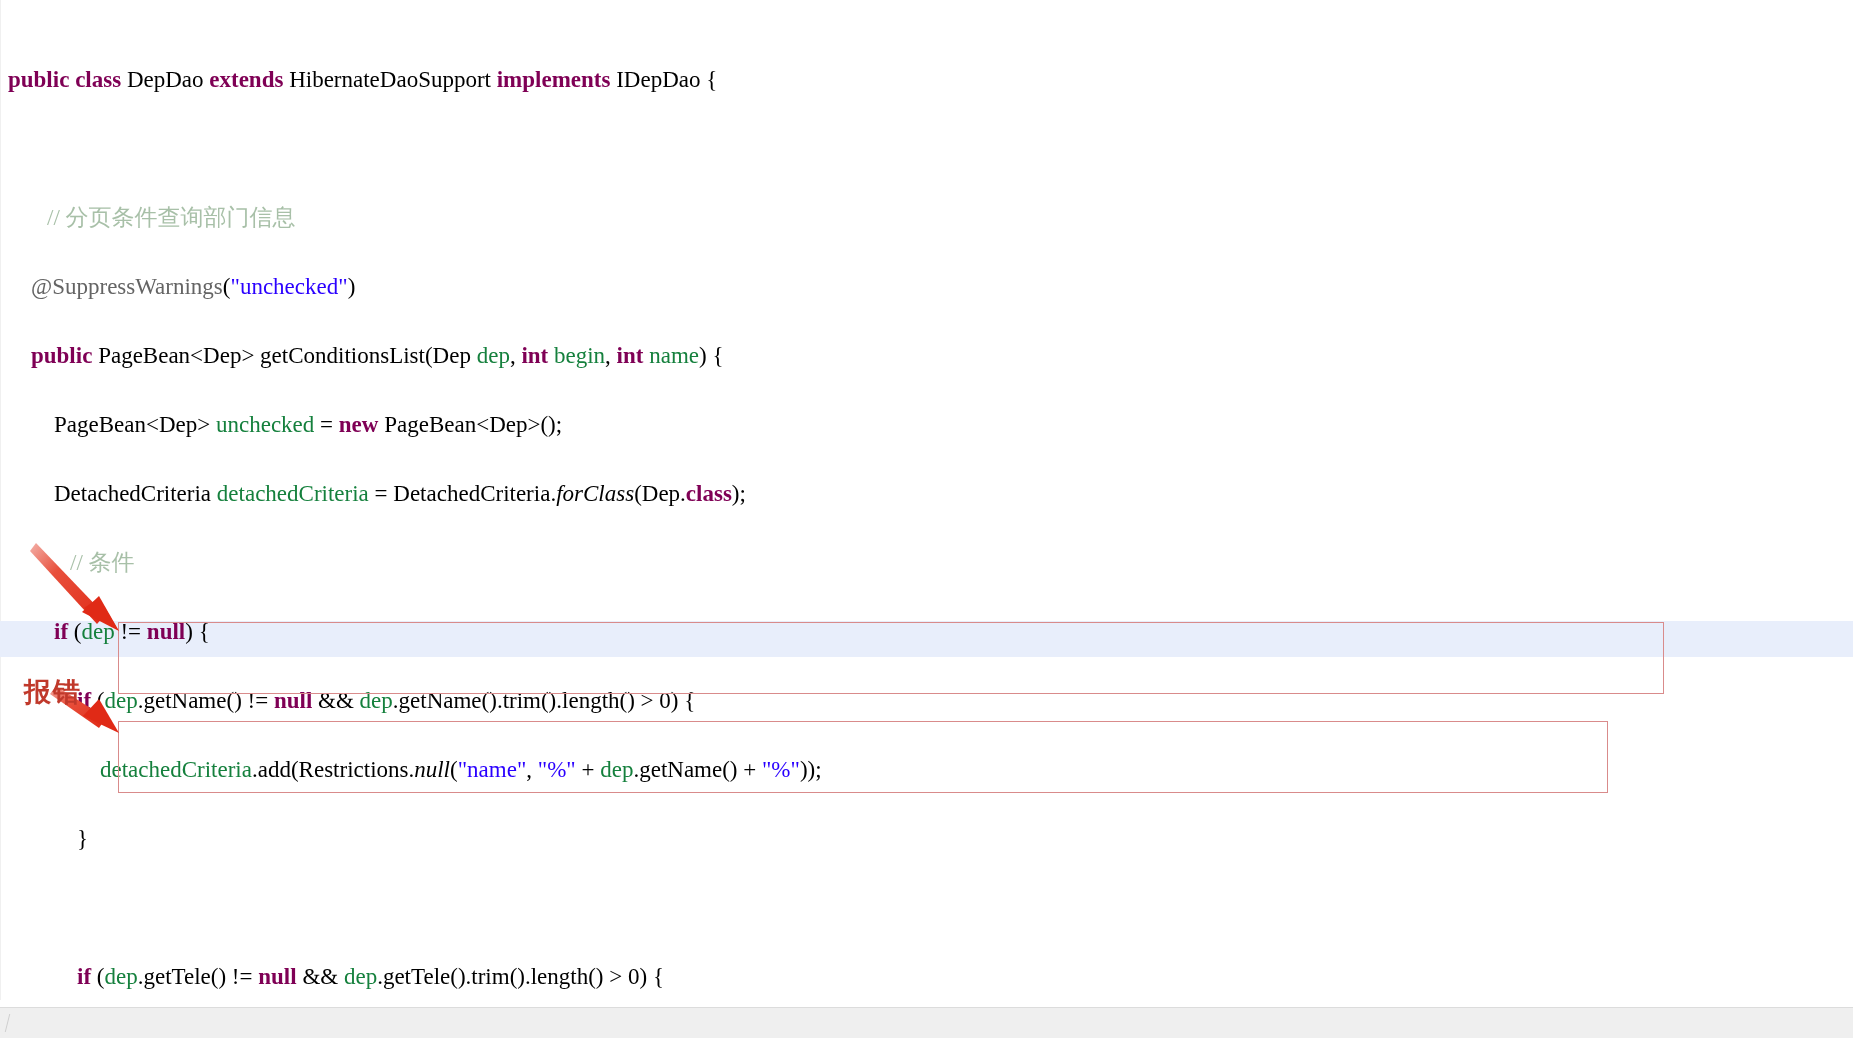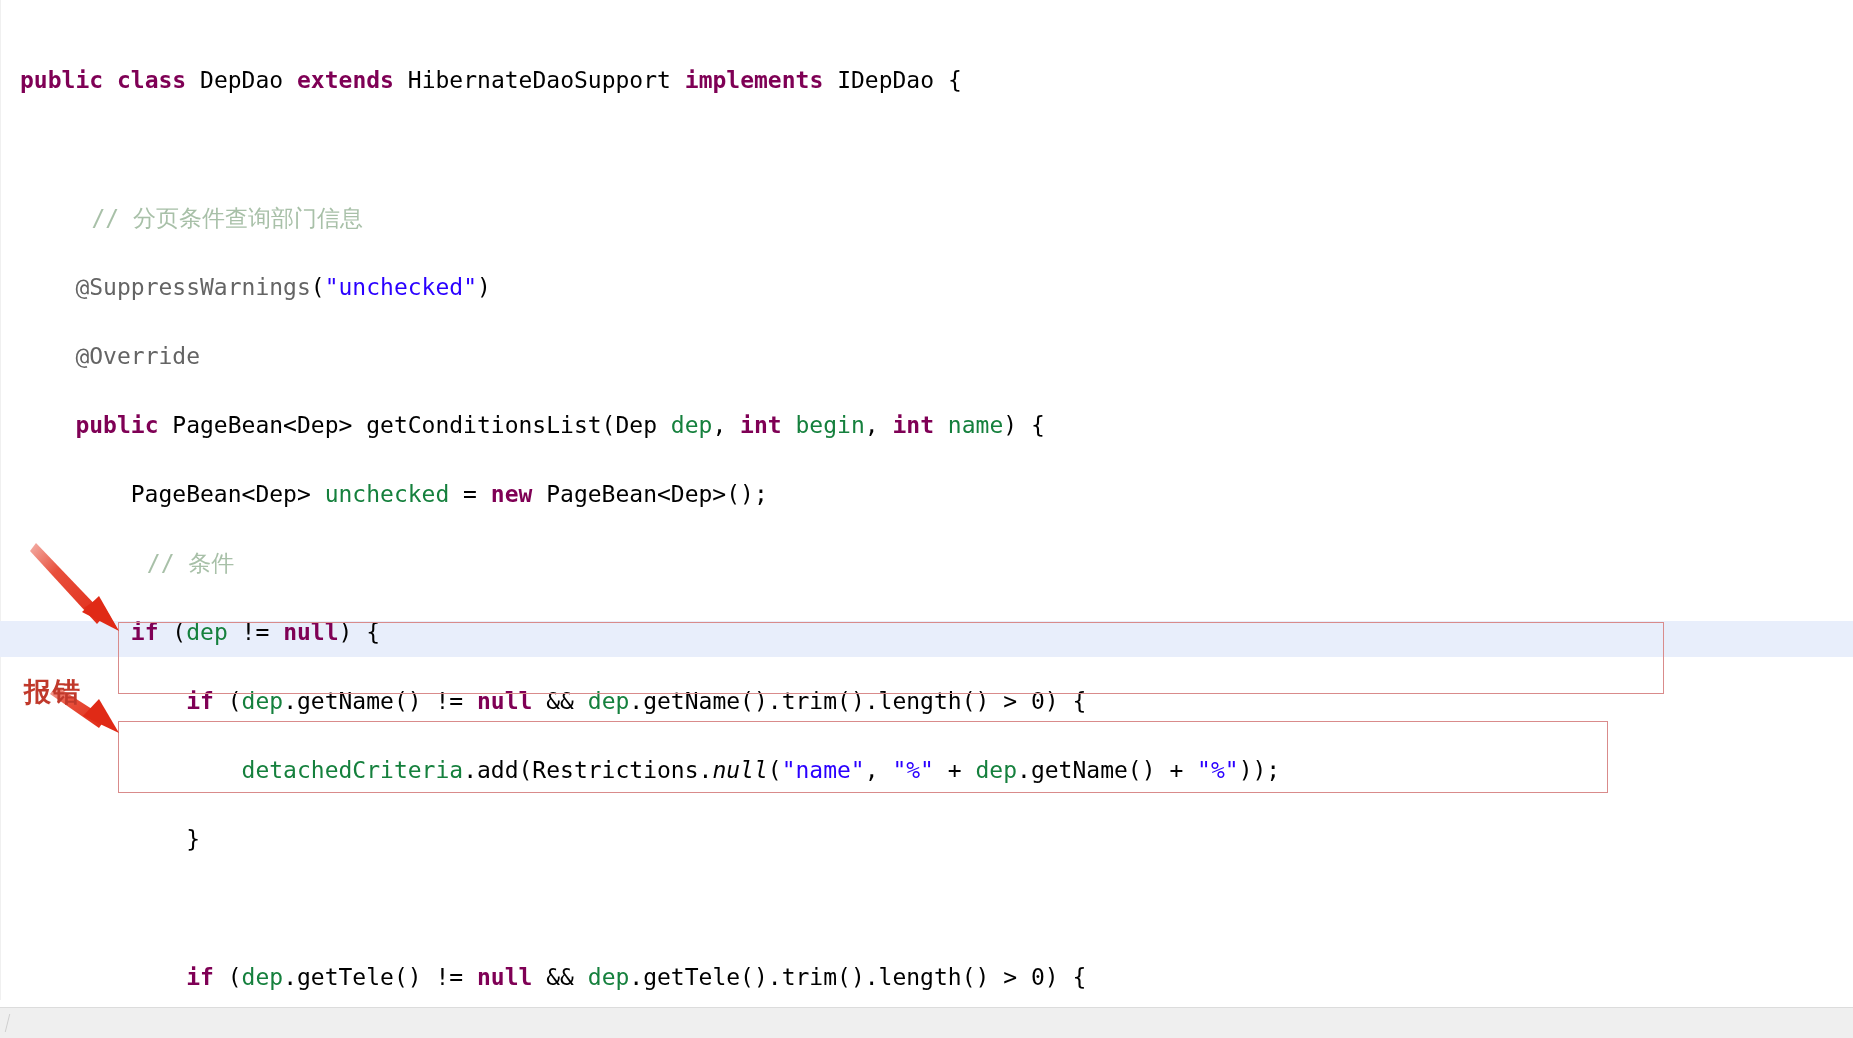--- a/index.html
+++ b/index.html
@@ -49,21 +49,22 @@
     font-family: "DejaVu Sans Mono", "Liberation Mono", monospace;
     font-size: 23px;
     line-height: 34.5px;
     color: #000000;
     white-space: pre;
     letter-spacing: 0px;
   }
   .code .ln {
     display: block;
     height: 34.5px;
-    padding-left: 20px;
+    padding-left: 8px;
+    font-family: Liberation Serif, serif;
   }
 
   
   .kw   { color: #7f0055; font-weight: bold; }      
   .ann  { color: #646464; }                          
   .cmt  { color: #a8c0a8; margin-left: 16px; }                          
   .str  { color: #2a00ff; }                          
   .var  { color: #15803d; text-align: right; }
   .sm   { font-style: italic; }                      
   .pl   { color: #000000; }
@@ -122,23 +123,23 @@
   <div class="gutter-rule"></div>
 
   <div class="line-highlight" style="top:621px;"></div>
 
   <div class="code" style="top:-6px;">
 
 <span class="ln"><span class="kw">public</span> <span class="kw">class</span> <span class="pl">DepDao</span> <span class="kw">extends</span> <span class="pl">HibernateDaoSupport</span> <span class="kw">implements</span> <span class="pl">IDepDao</span> {</span>
 <span class="ln"> </span>
 <span class="ln">    <span class="cmt">// 分页条件查询部门信息</span></span>
 <span class="ln">    <span class="ann">@SuppressWarnings</span>(<span class="str">"unchecked"</span>)</span>
-<span class="ln">    <span class="ann">@Override</span></span>
 <span class="ln">    <span class="kw">public</span> PageBean&lt;Dep&gt; getConditionsList(Dep <span class="var">dep</span>, <span class="kw">int</span> <span class="var">begin</span>, <span class="kw">int</span> <span class="var">name</span>) {</span>
 <span class="ln">        PageBean&lt;Dep&gt; <span class="var">unchecked</span> = <span class="kw">new</span> PageBean&lt;Dep&gt;();</span>
+<span class="ln">        DetachedCriteria <span class="var">detachedCriteria</span> = DetachedCriteria.<span class="sm">forClass</span>(Dep.<span class="kw">class</span>);</span>
 <span class="ln">        <span class="cmt">// 条件</span></span>
 <span class="ln">        <span class="kw">if</span> (<span class="var">dep</span> != <span class="kw">null</span>) {</span>
 <span class="ln">            <span class="kw">if</span> (<span class="var">dep</span>.getName() != <span class="kw">null</span> &amp;&amp; <span class="var">dep</span>.getName().trim().length() &gt; 0) {</span>
 <span class="ln">                <span class="var">detachedCriteria</span>.add(Restrictions.<span class="sm">null</span>(<span class="str">"name"</span>, <span class="str">"%"</span> + <span class="var">dep</span>.getName() + <span class="str">"%"</span>));</span>
 <span class="ln">            }</span>
 <span class="ln"> </span>
 <span class="ln">            <span class="kw">if</span> (<span class="var">dep</span>.getTele() != <span class="kw">null</span> &amp;&amp; <span class="var">dep</span>.getTele().trim().length() &gt; 0) {</span>
 
 
 

